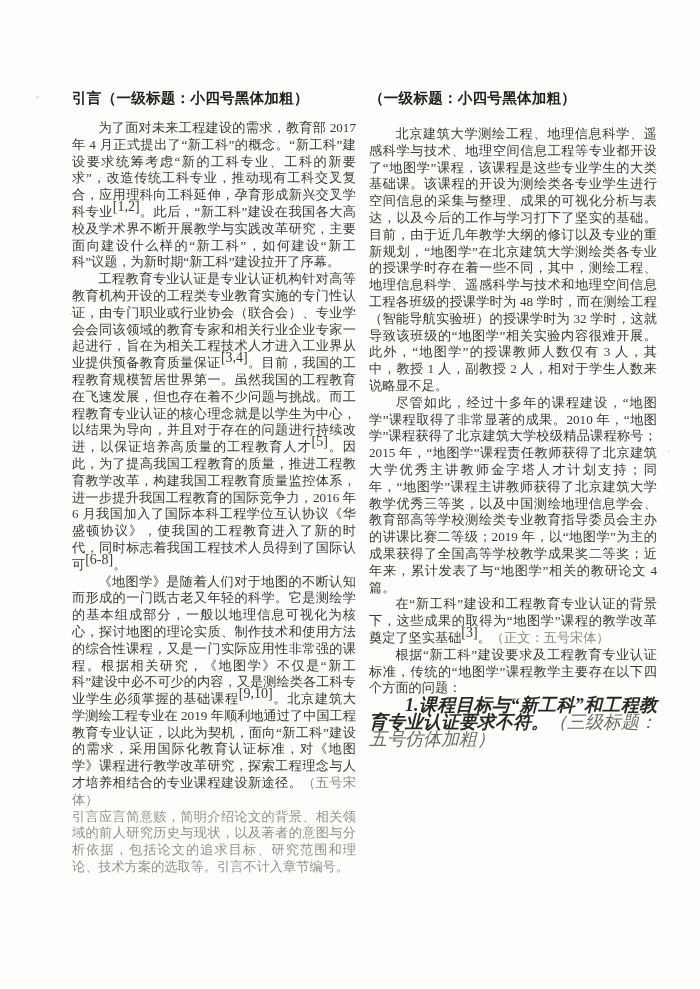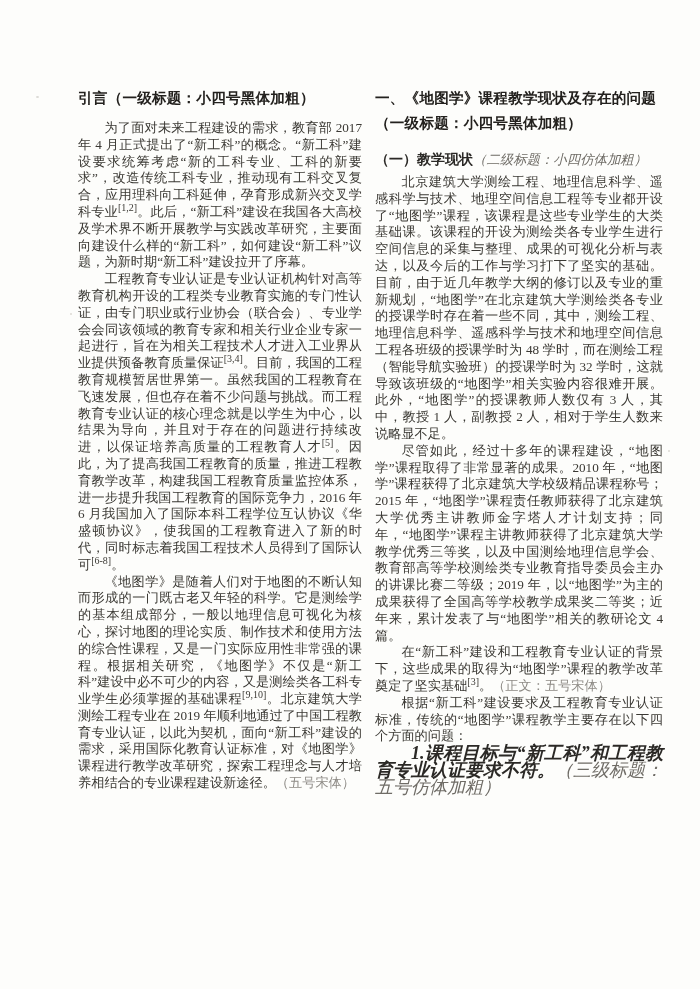--- a/index.html
+++ b/index.html
@@ -8,21 +8,21 @@
 
   .page {
     position:relative;
     width:700px; height:989px;
     background:#fdfdfb;
     overflow:hidden;
   }
 
   .columns {
     position:absolute;
-    top:86px; left:78px;
+    top:86px; left:72px;
     display:flex;
     gap:13px;
   }
   .col { width:284px; }
   .col.right-col { width:288px; }
 
   
   .h-lvl1 {
     font-family:"Liberation Sans","DejaVu Sans",sans-serif;
     font-size:14.6px;
@@ -36,21 +36,21 @@
 
   
   .para {
     font-size:13.2px;
     line-height:16.8px;
     color:#3a3833;
     text-align:justify;
     word-break:break-all;
     text-indent:2em;
   }
-  .para sup { font-size:10px; line-height:0; vertical-align:super; }
+  .para sup { font-size:14px; line-height:0; vertical-align:super; }
 
   .inline-note { color:#8d8a85; }
 
   
   .h-lvl2 {
     font-size:14px;
     font-weight:700;
     color:#2b2926;
     line-height:17px;
     margin:12px 0 6px 0;
@@ -110,29 +110,28 @@
     <div class="col left-col">
       <div class="h-lvl1">引言（一级标题：小四号黑体加粗）</div>
 
       <p class="para sup-refs">为了面对未来工程建设的需求，教育部 2017 年 4 月正式提出了“新工科”的概念。“新工科”建设要求统筹考虑“新的工科专业、工科的新要求”，改造传统工科专业，推动现有工科交叉复合，应用理科向工科延伸，孕育形成新兴交叉学科专业<sup>[1,2]</sup>。此后，“新工科”建设在我国各大高校及学术界不断开展教学与实践改革研究，主要面向建设什么样的“新工科”，如何建设“新工科”议题，为新时期“新工科”建设拉开了序幕。</p>
 
       <p class="para sup-refs">工程教育专业认证是专业认证机构针对高等教育机构开设的工程类专业教育实施的专门性认证，由专门职业或行业协会（联合会）、专业学会会同该领域的教育专家和相关行业企业专家一起进行，旨在为相关工程技术人才进入工业界从业提供预备教育质量保证<sup>[3,4]</sup>。目前，我国的工程教育规模暂居世界第一。虽然我国的工程教育在飞速发展，但也存在着不少问题与挑战。而工程教育专业认证的核心理念就是以学生为中心，以结果为导向，并且对于存在的问题进行持续改进，以保证培养高质量的工程教育人才<sup>[5]</sup>。因此，为了提高我国工程教育的质量，推进工程教育教学改革，构建我国工程教育质量监控体系，进一步提升我国工程教育的国际竞争力，2016 年 6 月我国加入了国际本科工程学位互认协议《华盛顿协议》，使我国的工程教育进入了新的时代，同时标志着我国工程技术人员得到了国际认可<sup>[6-8]</sup>。</p>
 
       <p class="para sup-refs"><span>《地图学》是随着人们对于地图的不断认知而形成的一门既古老又年轻的科学。它是测绘学的基本组成部分，一般以地理信息可视化为核心，探讨地图的理论实质、制作技术和使用方法的综合性课程，又是一门实际应用性非常强的课程。根据相关研究，《地图学》不仅是“新工科”建设中必不可少的内容，又是测绘类各工科专业学生必须掌握的基础课程<sup>[9,10]</sup>。北京建筑大学测绘工程专业在 2019 年顺利地通过了中国工程教育专业认证，以此为契机，面向“新工科”建设的需求，采用国际化教育认证标准，对《地图学》课程进行教学改革研究，探索工程理念与人才培养相结合的专业课程建设新途径。</span><span class="inline-note">（五号宋体）</span></p>
 
 
+      <p class="annotation">引言应言简意赅，简明介绍论文的背景、相关领域的前人研究历史与现状，以及著者的意图与分析依据，包括论文的追求目标、研究范围和理论、技术方案的选取等。引言不计入章节编号。</p>
     </div>
 
     <div class="col right-col">
       <div class="h-lvl1">
-        <div>一、《地图学》课程教学现状及存在的问题</div>
         <div>（一级标题：小四号黑体加粗）</div>
       </div>
 
-      <div class="h-lvl2"><span>（一）教学现状</span><span class="h-note">（二级标题：小四仿体加粗）</span></div>
 
       <p class="para sup-refs">北京建筑大学测绘工程、地理信息科学、遥感科学与技术、地理空间信息工程等专业都开设了“地图学”课程，该课程是这些专业学生的大类基础课。该课程的开设为测绘类各专业学生进行空间信息的采集与整理、成果的可视化分析与表达，以及今后的工作与学习打下了坚实的基础。目前，由于近几年教学大纲的修订以及专业的重新规划，“地图学”在北京建筑大学测绘类各专业的授课学时存在着一些不同，其中，测绘工程、地理信息科学、遥感科学与技术和地理空间信息工程各班级的授课学时为 48 学时，而在测绘工程（智能导航实验班）的授课学时为 32 学时，这就导致该班级的“地图学”相关实验内容很难开展。此外，“地图学”的授课教师人数仅有 3 人，其中，教授 1 人，副教授 2 人，相对于学生人数来说略显不足。</p>
 
       <p class="para sup-refs">尽管如此，经过十多年的课程建设，“地图学”课程取得了非常显著的成果。2010 年，“地图学”课程获得了北京建筑大学校级精品课程称号；2015 年，“地图学”课程责任教师获得了北京建筑大学优秀主讲教师金字塔人才计划支持；同年，“地图学”课程主讲教师获得了北京建筑大学教学优秀三等奖，以及中国测绘地理信息学会、教育部高等学校测绘类专业教育指导委员会主办的讲课比赛二等级；2019 年，以“地图学”为主的成果获得了全国高等学校教学成果奖二等奖；近年来，累计发表了与“地图学”相关的教研论文 4 篇。</p>
 
       <p class="para sup-refs"><span>在“新工科”建设和工程教育专业认证的背景下，这些成果的取得为“地图学”课程的教学改革奠定了坚实基础<sup>[3]</sup>。</span><span class="inline-note">（正文：五号宋体）</span></p>
 
 
       <p class="para">根据“新工科”建设要求及工程教育专业认证标准，传统的“地图学”课程教学主要存在以下四个方面的问题：</p>
 

